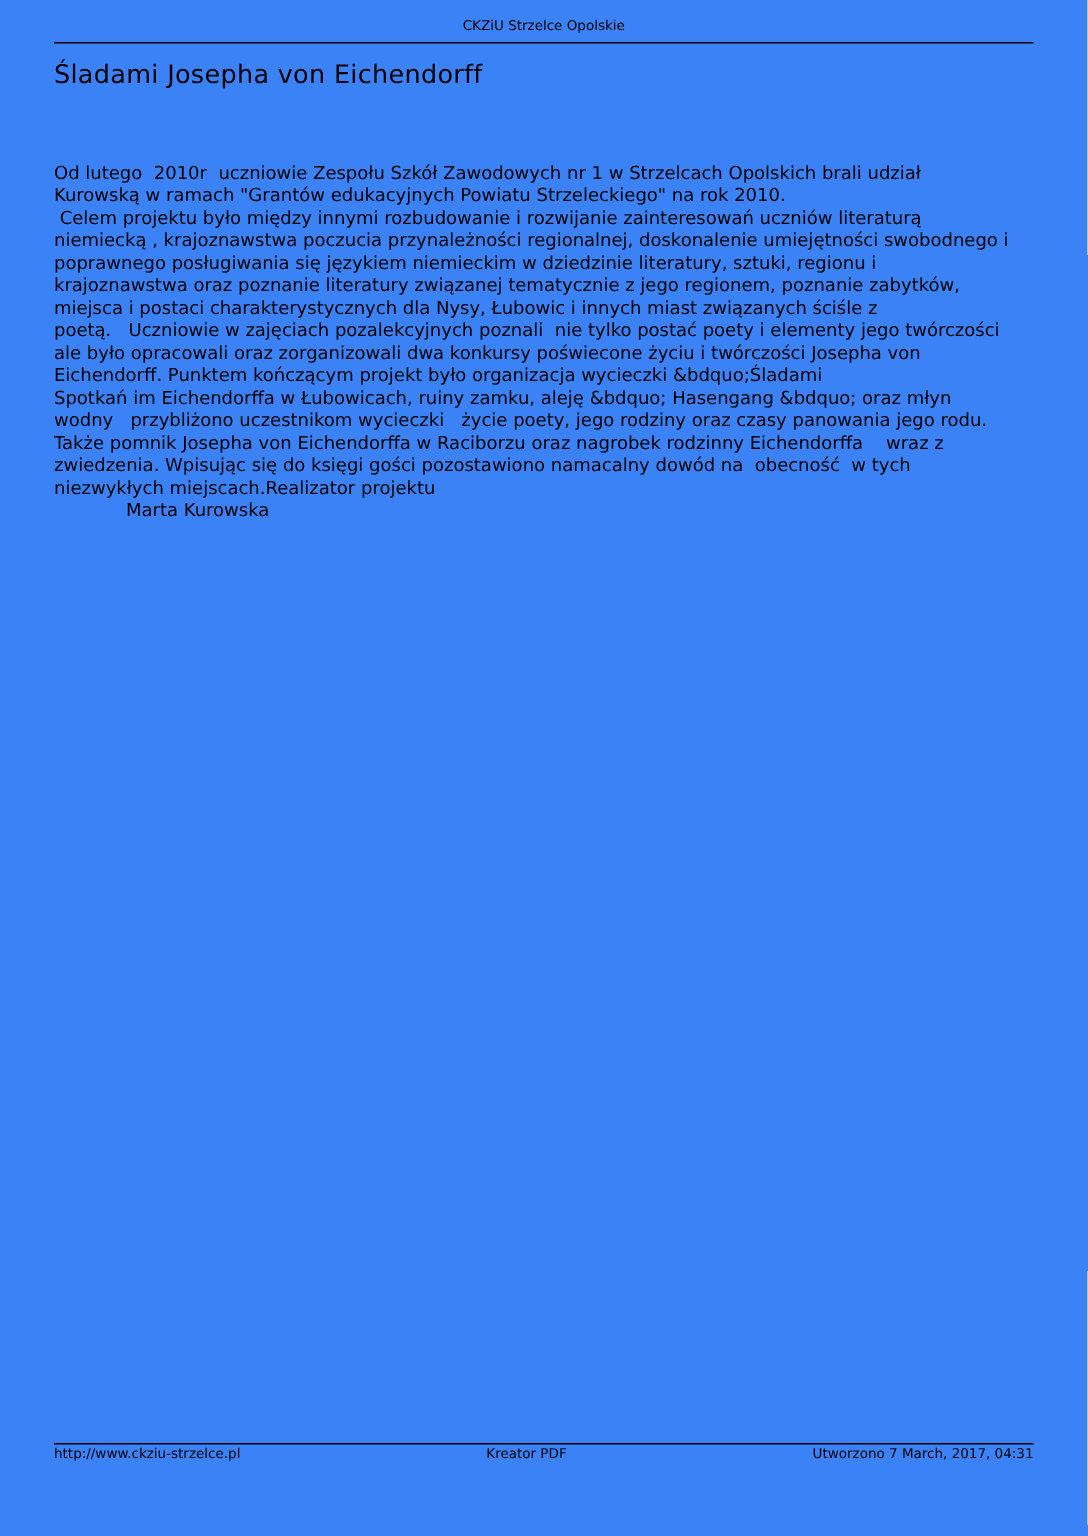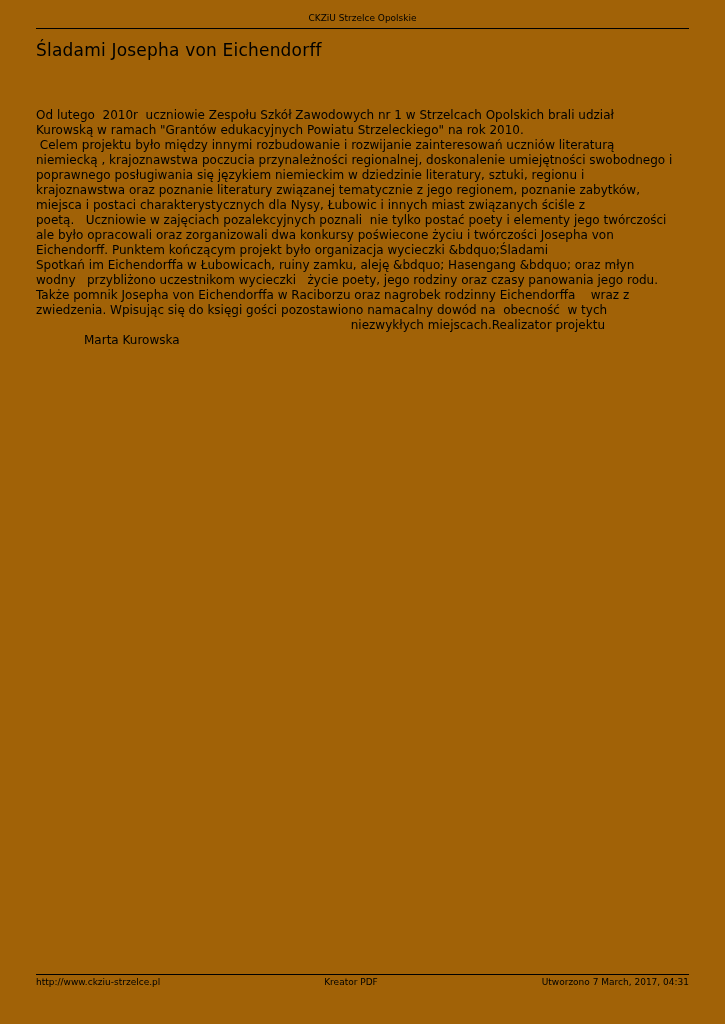--- a/index.html
+++ b/index.html
@@ -1,20 +1,20 @@
 <!DOCTYPE html>
 <html><head>
 <meta charset="utf-8">
 <style>
   html, body { margin: 0; padding: 0; background: #ffffff; }
   .page {
     position: relative;
     width: 725px;
     height: 1024px;
-    background: #a16207;
+    background: #3b82f6;
     color: #000000;
     font-family: "DejaVu Sans", "Liberation Sans", sans-serif;
     overflow: hidden;
     box-sizing: border-box;
   }
   .header-title {
     padding-top: 13px;
     text-align: center;
     font-size: 9px;
     line-height: 11px;
@@ -32,33 +32,33 @@
     letter-spacing: 0.2px;
   }
   .body-text {
     margin: 48px 36px 0 36px;
     font-size: 12px;
     line-height: 15px;
   }
   .body-line { white-space: pre; }
   .closing-row {
     display: flex;
-    justify-content: flex-end;
+    justify-content: flex-start;
     padding-right: 84px;
     white-space: pre;
   }
   .author-line {
     padding-left: 48px;
     white-space: pre;
   }
   .footer {
     position: absolute;
     left: 0;
     right: 0;
-    bottom: 36px;
+    bottom: 48px;
   }
   .footer .rule { margin: 0 36px; }
   .footer-row {
     display: flex;
     justify-content: space-between;
     margin: 2px 36px 0 36px;
     font-size: 9px;
     line-height: 11px;
   }
 </style>

